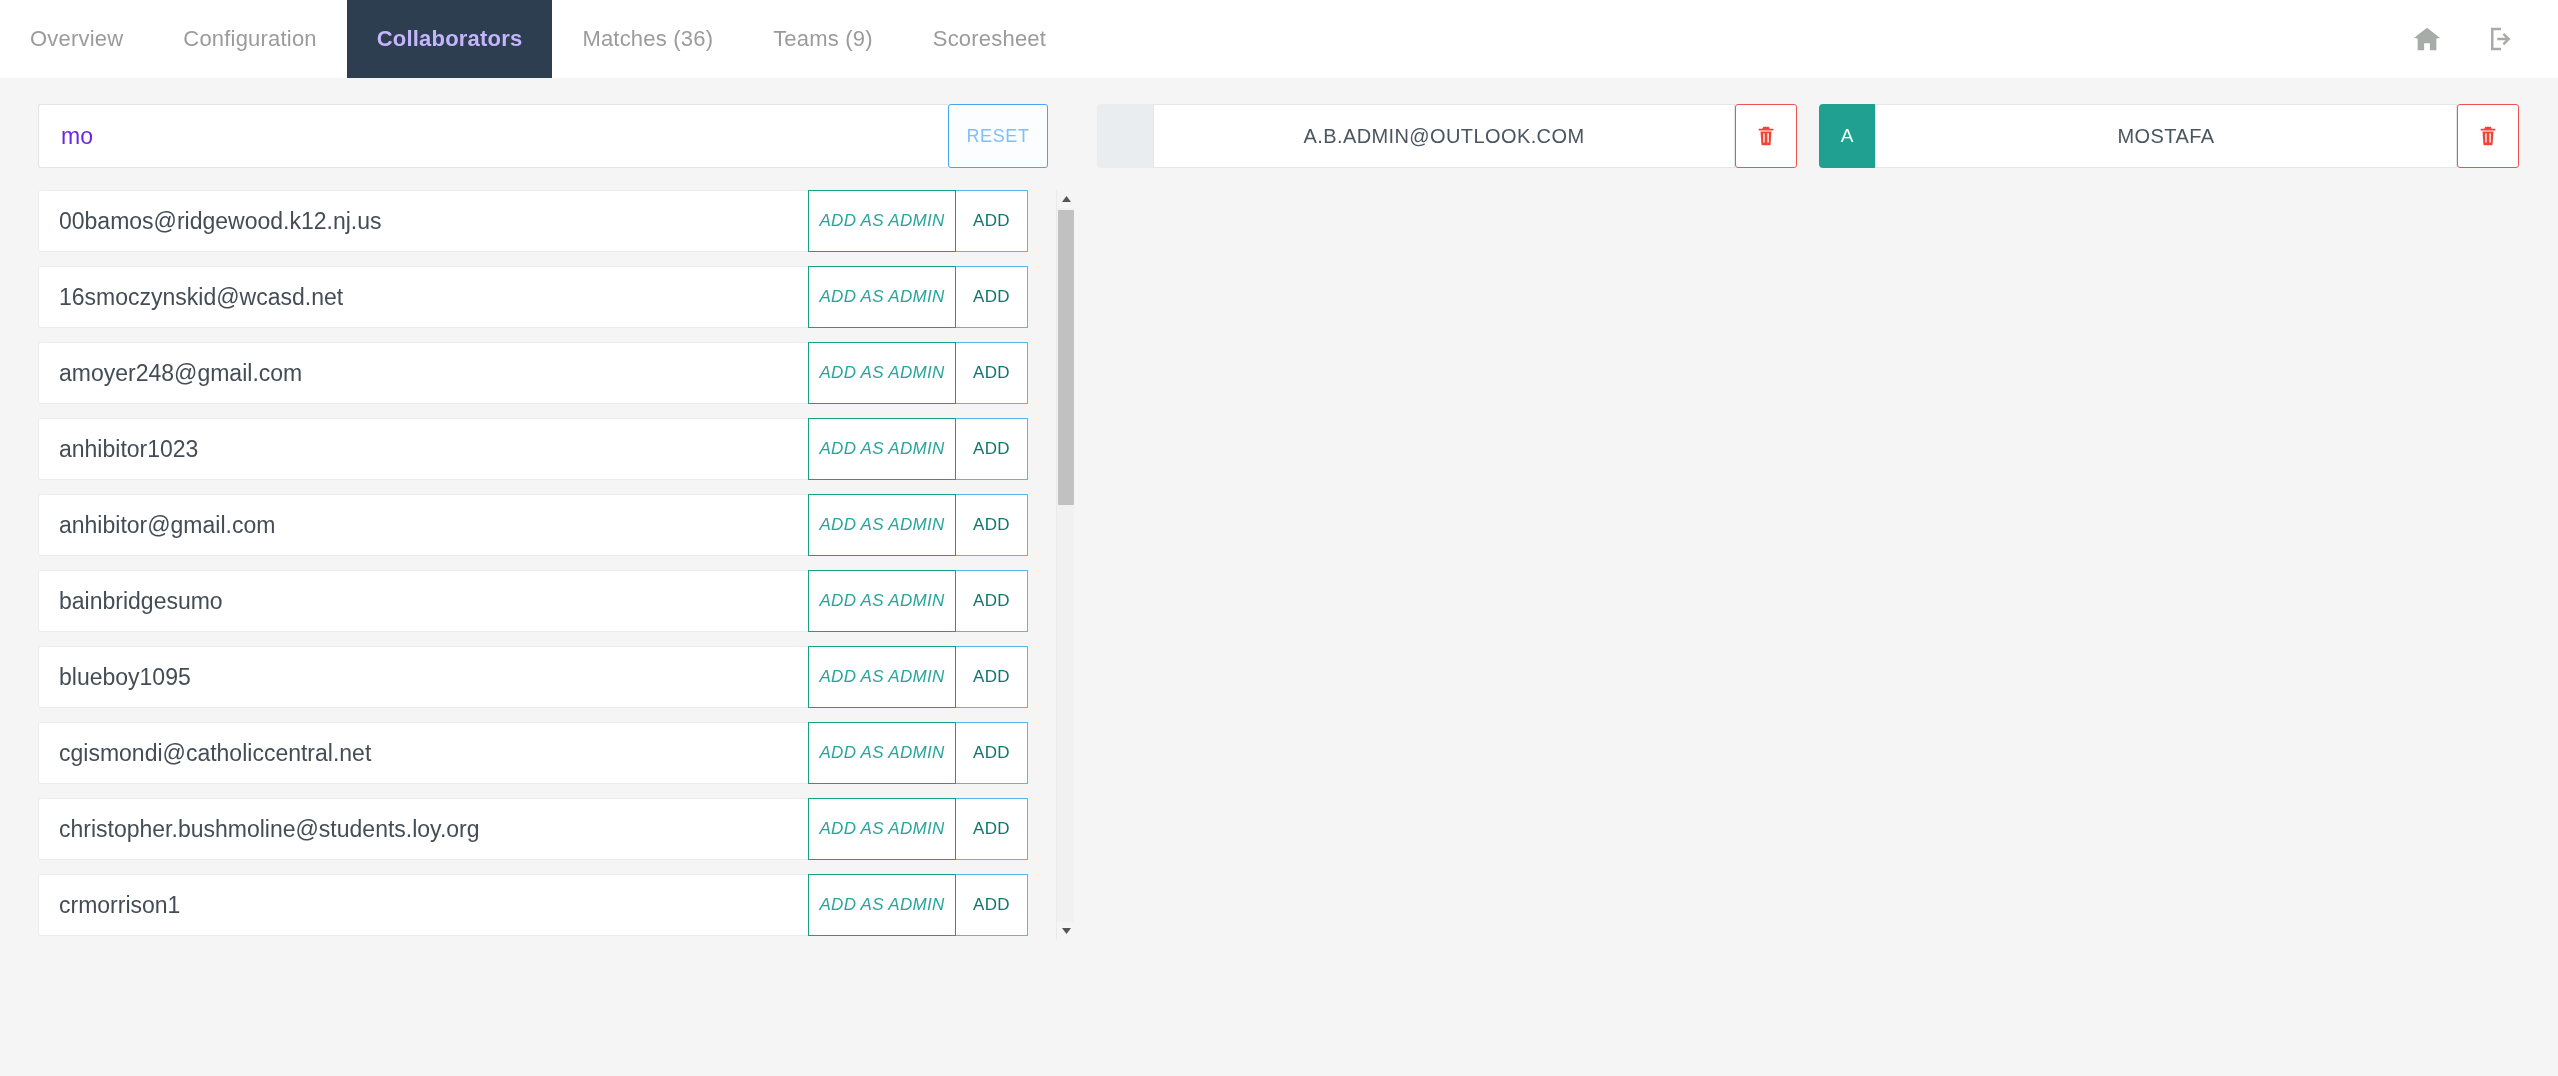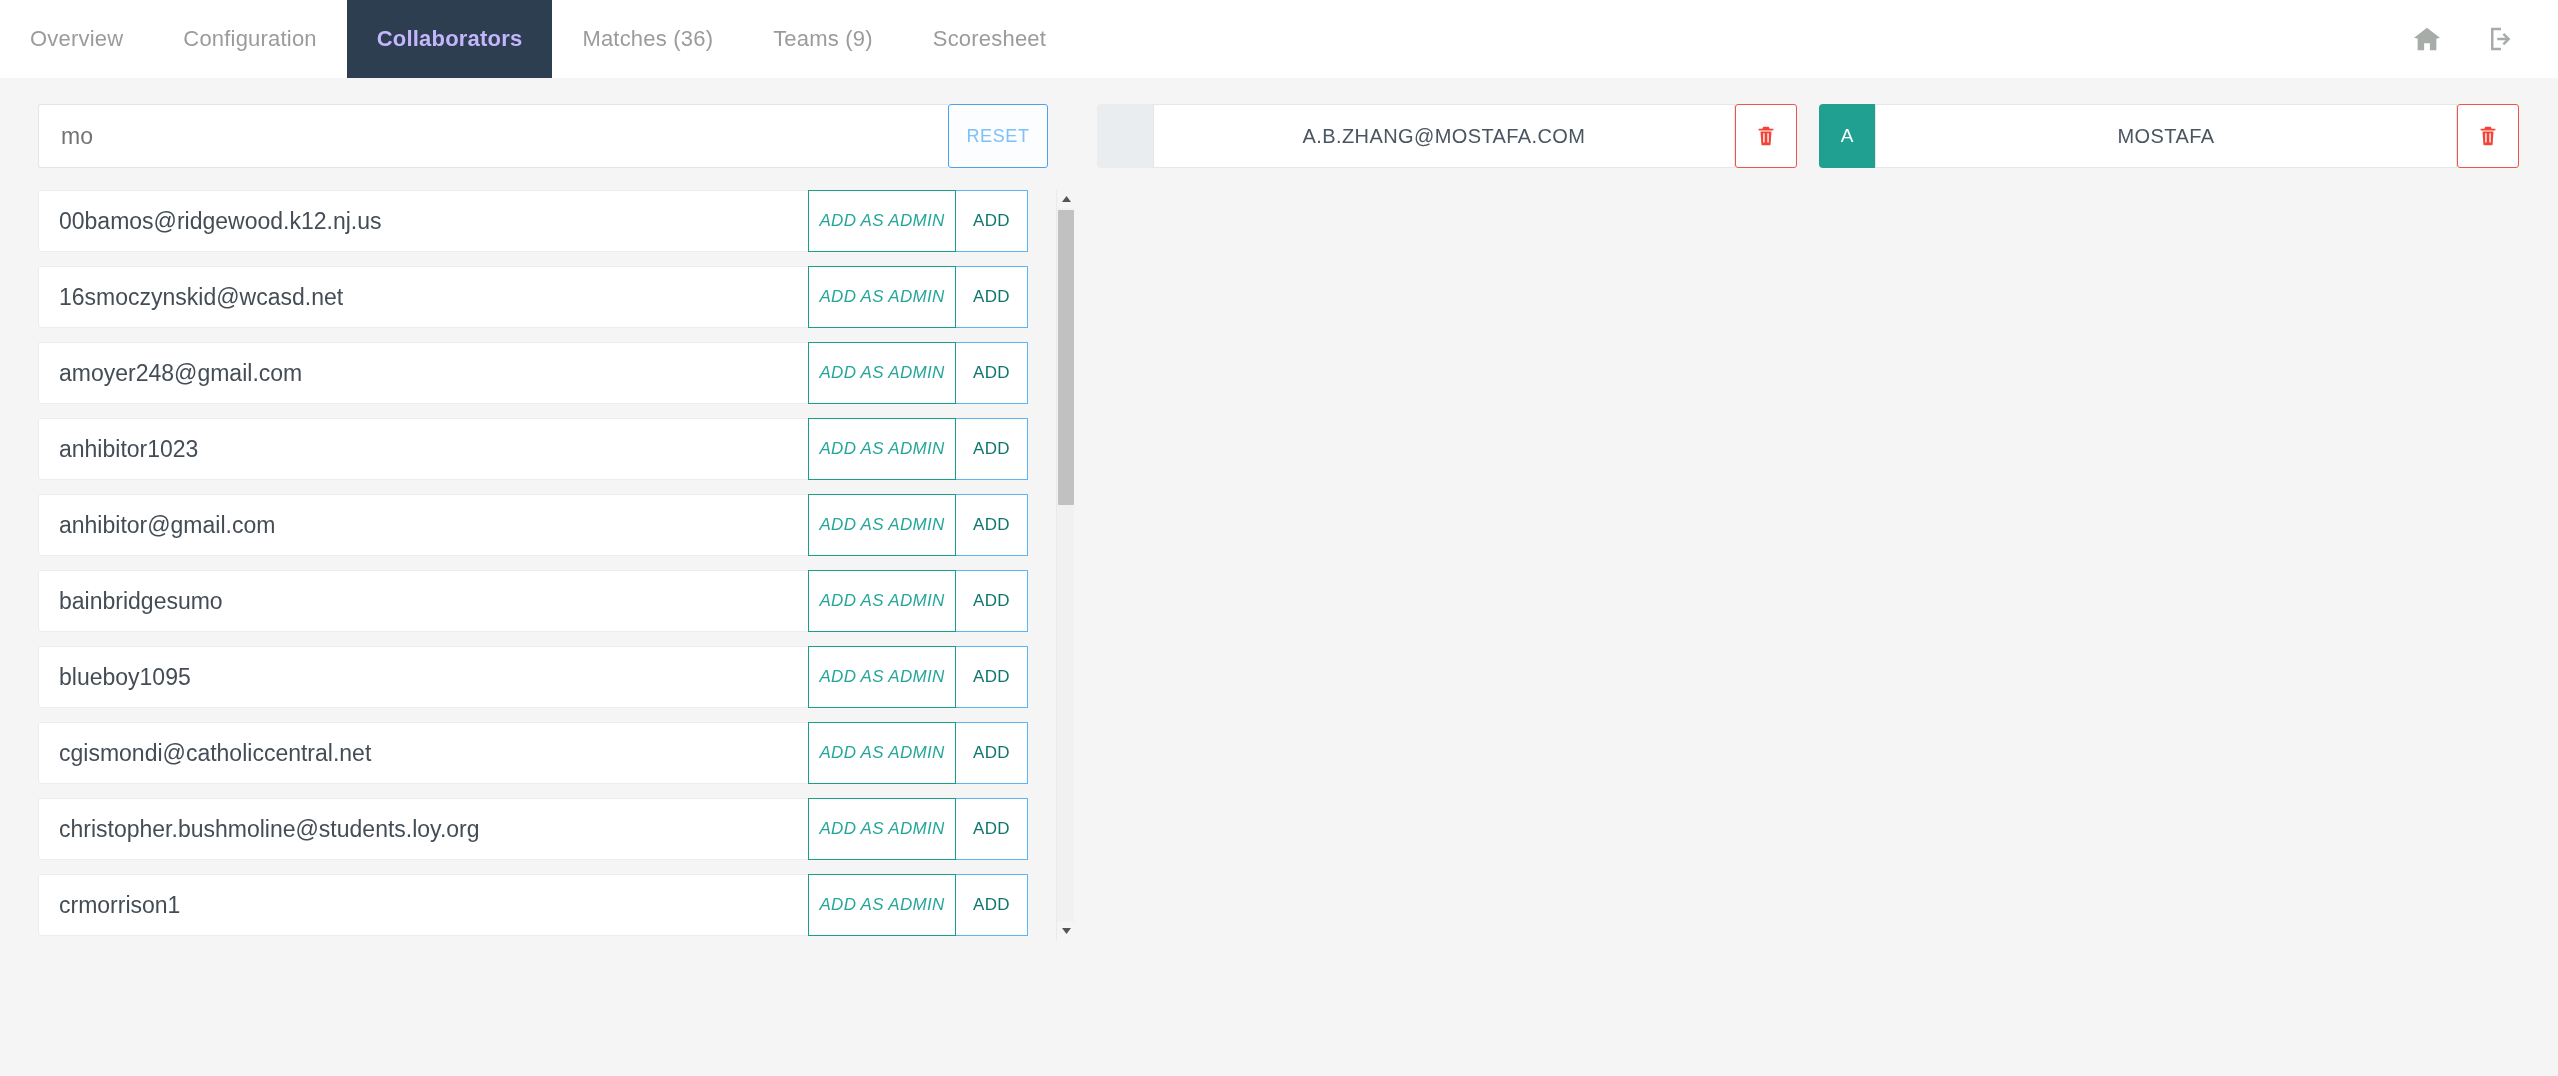--- a/index.html
+++ b/index.html
@@ -54,21 +54,21 @@
     position: relative;
   }
   .search-row { display: flex; align-items: stretch; height: 64px; width: 1010px; }
   .search-input {
     flex: 1;
     border: 1px solid #e4e4e4;
     border-right: none;
     background: #ffffff;
     border-radius: 3px 0 0 3px;
     font-size: 23px;
-    color: #737373;
+    color: #6d28d9;
     padding: 0 22px;
     font-family: "Liberation Sans", sans-serif;
     outline: none;
   }
   .search-input::placeholder { color: #b9bec4; }
   .reset-btn {
     width: 100px;
     border: 1px solid #4aa3f0;
     background: #fbfdff;
     color: #7ec0f7;
@@ -311,21 +311,21 @@
               <path d="M5.5 7 1 1h9z"></path>
             </svg>
         </div>
       </div>
     </div>
   </div>
 
   <div class="right-pane" id="collab-list">
       <div class="collab-chip">
         <div class="collab-avatar"></div>
-        <div class="collab-name">A.B.ZHANG@MOSTAFA.COM</div>
+        <div class="collab-name">A.B.ADMIN@OUTLOOK.COM</div>
         <div class="collab-del">
           <svg viewBox="0 0 24 24">
             <path d="M9 2h6l1 2h4v2H4V4h4l1-2zM6 7h12l-1 14a1 1 0 0 1-1 1H8a1 1 0 0 1-1-1L6 7zm3 2v10h1.5V9H9zm4.5 0v10H15V9h-1.5z"></path>
           </svg>
         </div>
       </div>
       <div class="collab-chip">
         <div class="collab-avatar admin">A</div>
         <div class="collab-name">MOSTAFA</div>
         <div class="collab-del">

